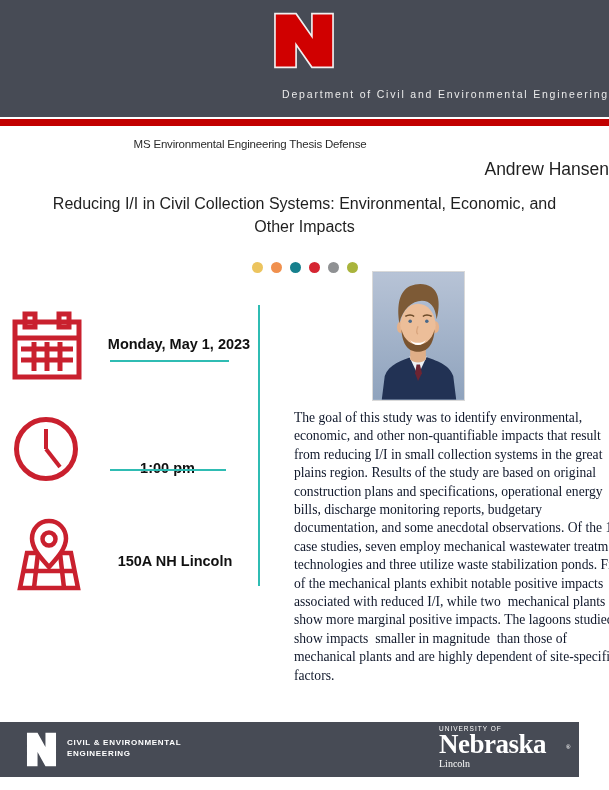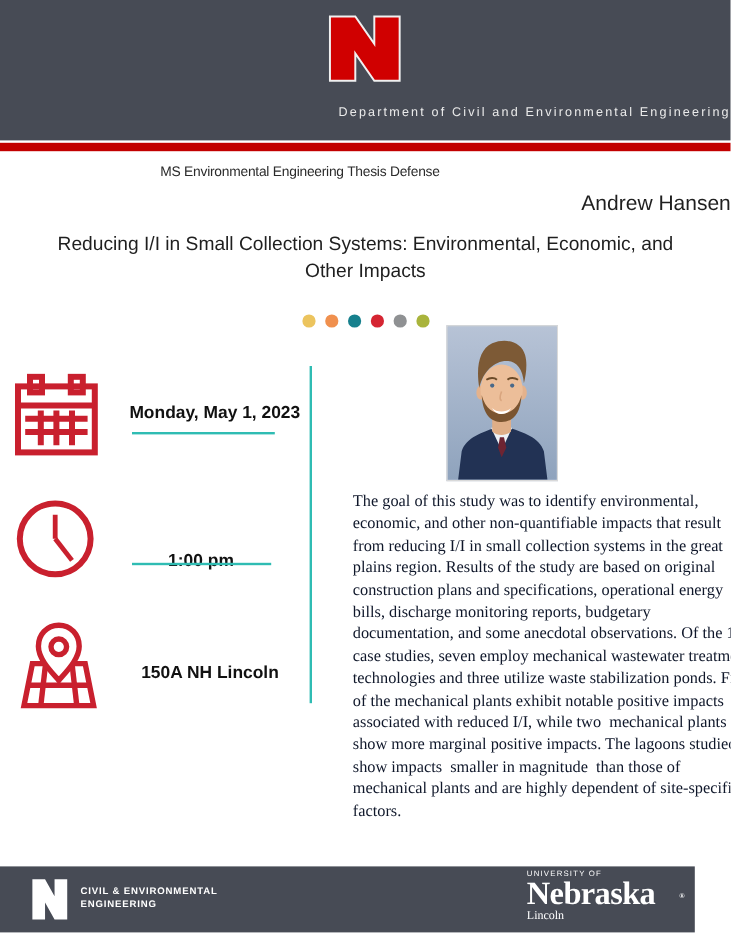--- a/index.html
+++ b/index.html
@@ -75,21 +75,21 @@
   <header class="masthead">
     <svg class="n-logo" viewBox="0 0 100 88" preserveAspectRatio="none">
       <path d="M6,4 L38,4 L62,38 L62,4 L94,4 L94,84 L62,84 L38,50 L38,84 L6,84 Z" style="fill:var(--brand-red);stroke:#f0f0f0;stroke-width:2.5;"></path>
     </svg>
     <div class="dept">Department of Civil and Environmental Engineering</div>
   </header>
   <div class="stripe"></div>
 
   <div class="kicker">MS Environmental Engineering Thesis Defense</div>
   <div class="speaker">Andrew Hansen</div>
-  <div class="title">Reducing I/I in Small Collection Systems: Environmental, Economic, and Other Impacts</div>
+  <div class="title">Reducing I/I in Civil Collection Systems: Environmental, Economic, and Other Impacts</div>
 
   <div class="dots">
     <span class="dot" style="background: rgb(236, 196, 94);"></span>
     <span class="dot" style="background: rgb(240, 144, 78);"></span>
     <span class="dot" style="background: rgb(22, 128, 141);"></span>
     <span class="dot" style="background: rgb(213, 37, 50);"></span>
     <span class="dot" style="background: rgb(143, 145, 147);"></span>
     <span class="dot" style="background: rgb(169, 180, 60);"></span>
   </div>
 

